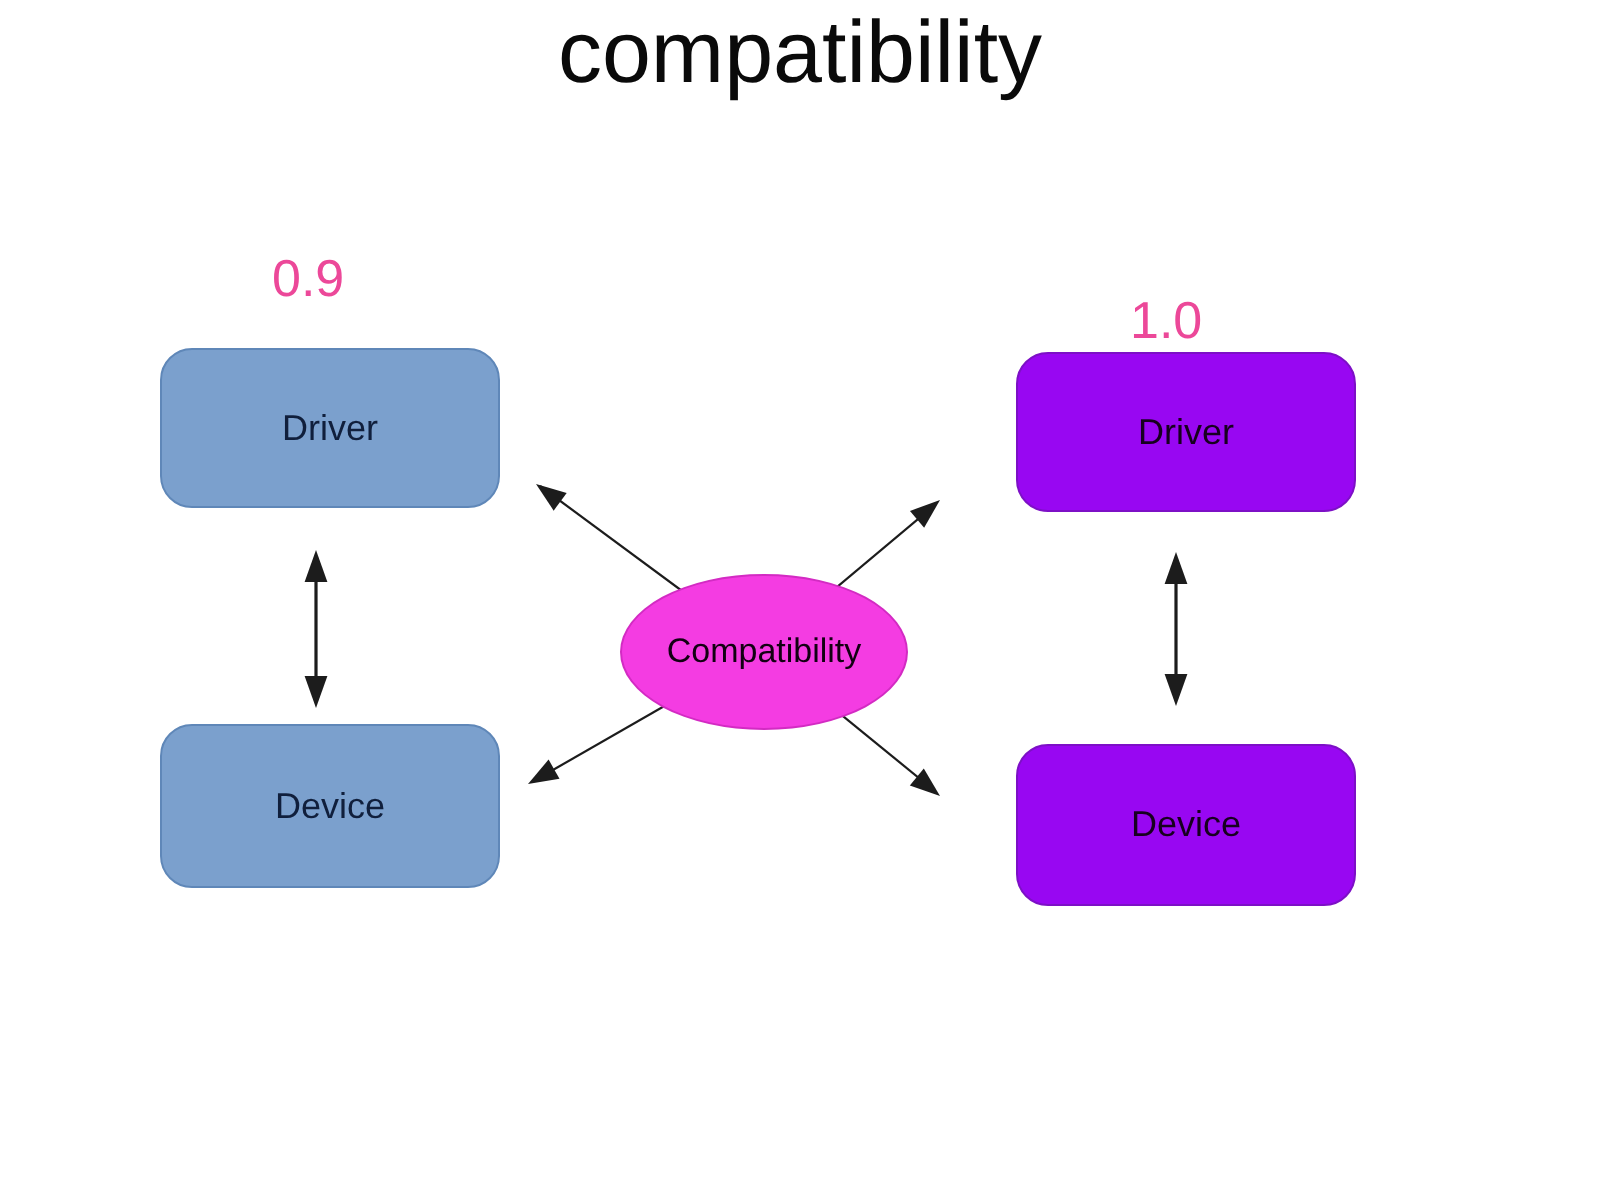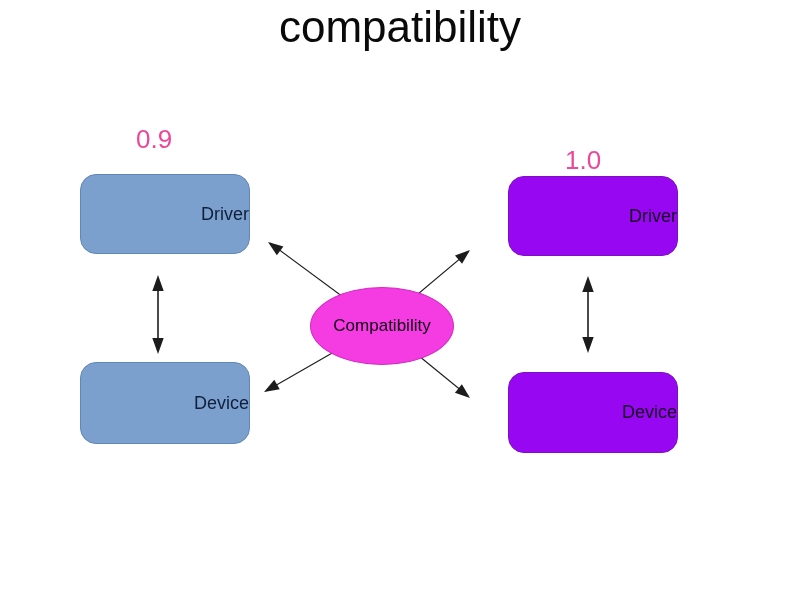--- a/index.html
+++ b/index.html
@@ -9,21 +9,21 @@
   }
   .title{
     position:absolute;top:2px;left:0;width:100%;text-align:center;
     font-size:44px;color:#0a0a0a;letter-spacing:0px;
   }
   .version-label{position:absolute;font-size:26px;color:#ec4899;margin-top:23px;}
   .version-left{left:136px;top:101px;}
   .version-right{left:565px;top:122px;}
   .node{
     position:absolute;width:168px;border-radius:16px;
-    display:flex;align-items:center;justify-content:flex-end;
+    display:flex;align-items:center;justify-content:center;
     font-size:18px;
   }
   .node-blue{background:#7ba0cd;border:1px solid #5f87b8;color:#101f3c;}
   .node-purple{background:#9807f2;border:1px solid #7d10c6;color:#17001f;}
   .driver-left{left:80px;top:174px;height:78px;}
   .device-left{left:80px;top:362px;height:80px;}
   .driver-right{left:508px;top:176px;height:78px;}
   .device-right{left:508px;top:372px;height:79px;}
   .ellipse{
     position:absolute;left:310px;top:287px;width:142px;height:76px;

